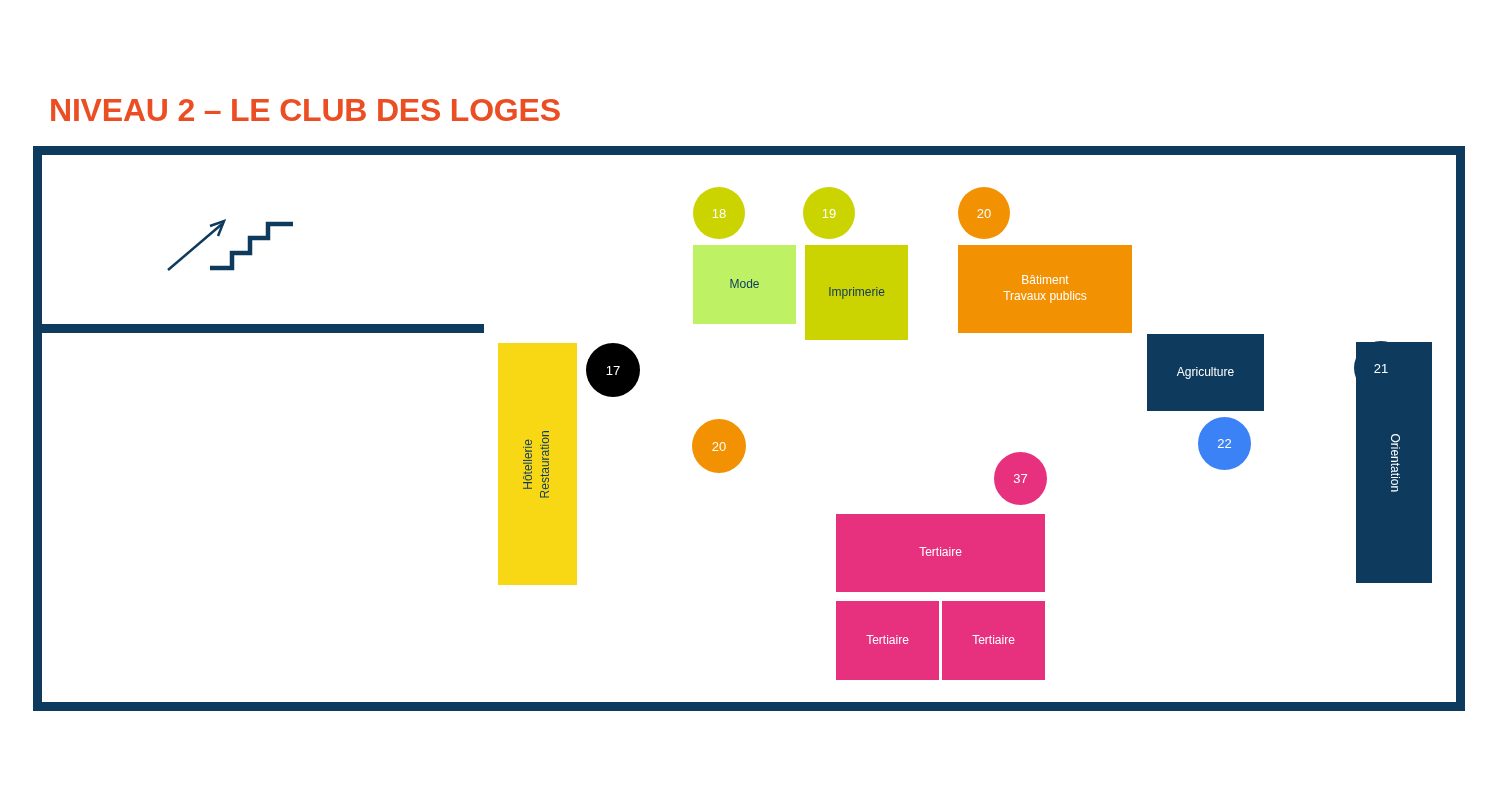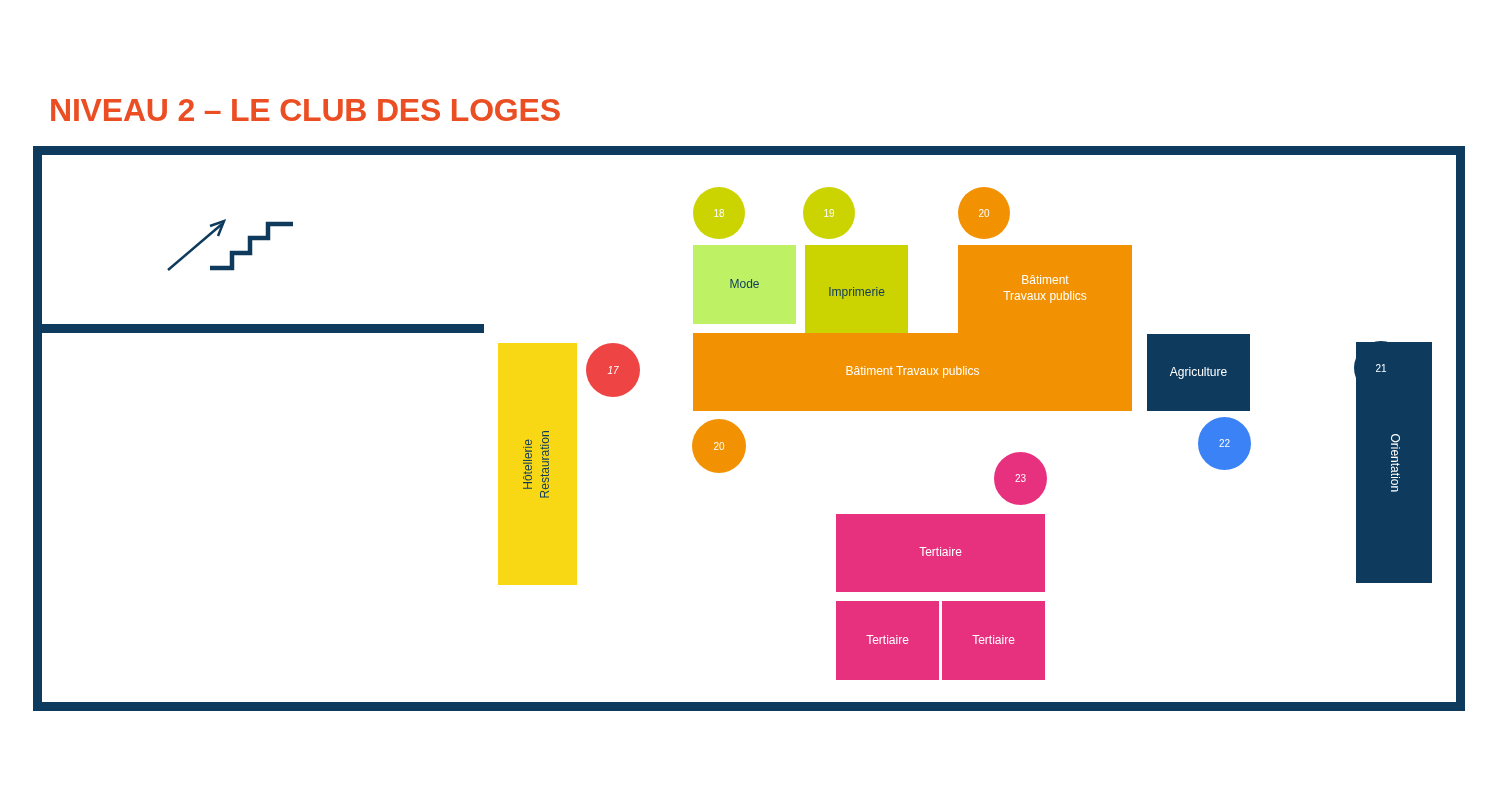--- a/index.html
+++ b/index.html
@@ -23,31 +23,31 @@
 
   .zone{
     position:absolute;display:flex;align-items:center;justify-content:center;
     text-align:center;font-size:12px;font-weight:500;color:#ffffff;line-height:1.3;
   }
   .zone .vert{white-space:nowrap;}
   .navy-text{color:#0d3a5d;}
 
   .badge{
     position:absolute;border-radius:50%;display:flex;align-items:center;justify-content:center;
-    font-size:10px;font-weight:500;color:#ffffff;
+    font-size:13px;font-weight:500;color:#ffffff;
   }
 
   
   .z-hotellerie{left:456px;top:188px;width:79px;height:242px;}
   .z-hotellerie .vert{transform:rotate(-90deg);line-height:1.45;}
   .z-mode{left:651px;top:90px;width:103px;height:79px;}
   .z-imprimerie{left:763px;top:90px;width:103px;height:95px;}
   .z-btp-upper{left:916px;top:90px;width:174px;height:88px;}
   .z-btp-main{left:651px;top:178px;width:439px;height:78px;}
-  .z-agriculture{left:1105px;top:179px;width:103px;height:77px;}
+  .z-agriculture{left:1105px;top:179px;width:117px;height:77px;}
   .z-orientation{left:1314px;top:187px;width:76px;height:241px;}
   .z-orientation .vert{transform:rotate(90deg);}
   .z-tertiaire-main{left:794px;top:359px;width:209px;height:78px;}
   .z-tertiaire-left{left:794px;top:446px;width:103px;height:79px;}
   .z-tertiaire-right{left:900px;top:446px;width:103px;height:79px;}
 
   
   .b-17{left:544px;top:188px;width:54px;height:54px;}
   .b-18{left:651px;top:32px;width:52px;height:52px;}
   .b-19{left:761px;top:32px;width:52px;height:52px;}
@@ -87,23 +87,20 @@
     <span class="navy-text">Imprimerie</span>
   </div>
 
   <div class="zone z-btp-upper" style="background: rgb(242, 146, 3);">
     <div>
       <div>Bâtiment</div>
       <div>Travaux publics</div>
     </div>
   </div>
 
-  <div class="zone z-btp-main" style="background: rgb(242, 146, 3);">
-    <span>Bâtiment Travaux publics</span>
-  </div>
 
   <div class="zone z-agriculture" style="background: rgb(13, 58, 93);">
     <span>Agriculture</span>
   </div>
 
   <div class="zone z-orientation" style="background: rgb(13, 58, 93);">
     <span class="vert">Orientation</span>
   </div>
 
   <div class="zone z-tertiaire-main" style="background: rgb(231, 49, 126);">
@@ -111,21 +108,21 @@
   </div>
 
   <div class="zone z-tertiaire-left" style="background: rgb(231, 49, 126);">
     <span>Tertiaire</span>
   </div>
 
   <div class="zone z-tertiaire-right" style="background: rgb(231, 49, 126);">
     <span>Tertiaire</span>
   </div>
 
-  <div class="badge b-17 navy-text" style="background: #ef4444; font-style: italic;">
+  <div class="badge b-17 navy-text" style="background: #000000;">
     <span>17</span>
   </div>
   <div class="badge b-18 navy-text" style="background: rgb(203, 211, 0);">
     <span>18</span>
   </div>
   <div class="badge b-19 navy-text" style="background: rgb(203, 211, 0); align-items: center;">
     <span>19</span>
   </div>
   <div class="badge b-20a" style="background: rgb(242, 146, 3);">
     <span>20</span>
@@ -133,16 +130,16 @@
   <div class="badge b-20b" style="background: rgb(242, 146, 3);">
     <span>20</span>
   </div>
   <div class="badge b-21" style="background: rgb(13, 58, 93);">
     <span>21</span>
   </div>
   <div class="badge b-22" style="background: #3b82f6;">
     <span>22</span>
   </div>
   <div class="badge b-23" style="background: rgb(231, 49, 126);">
-    <span>23</span>
+    <span>37</span>
   </div>
 
 </div>
 
 </body></html>

